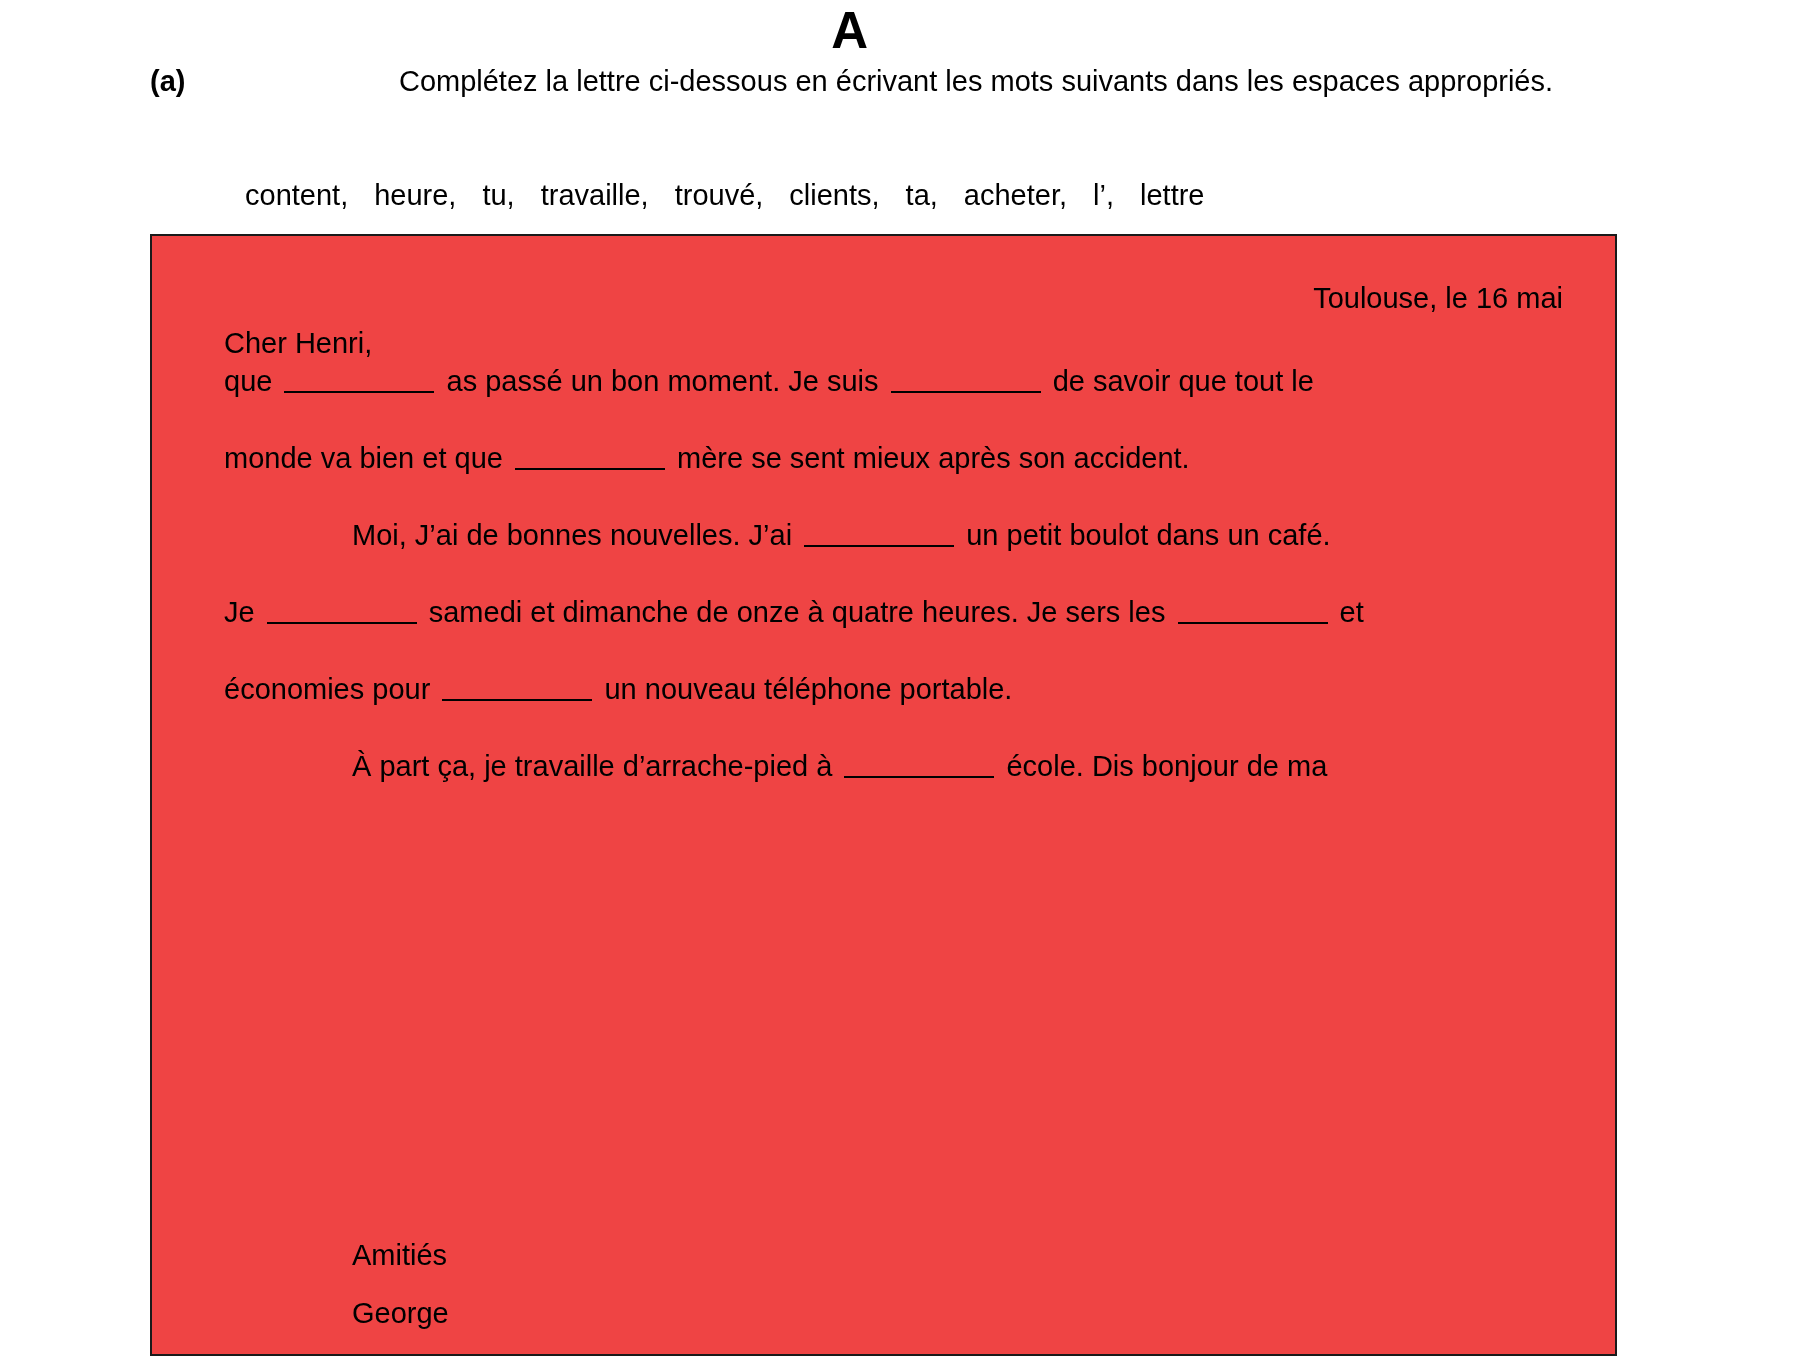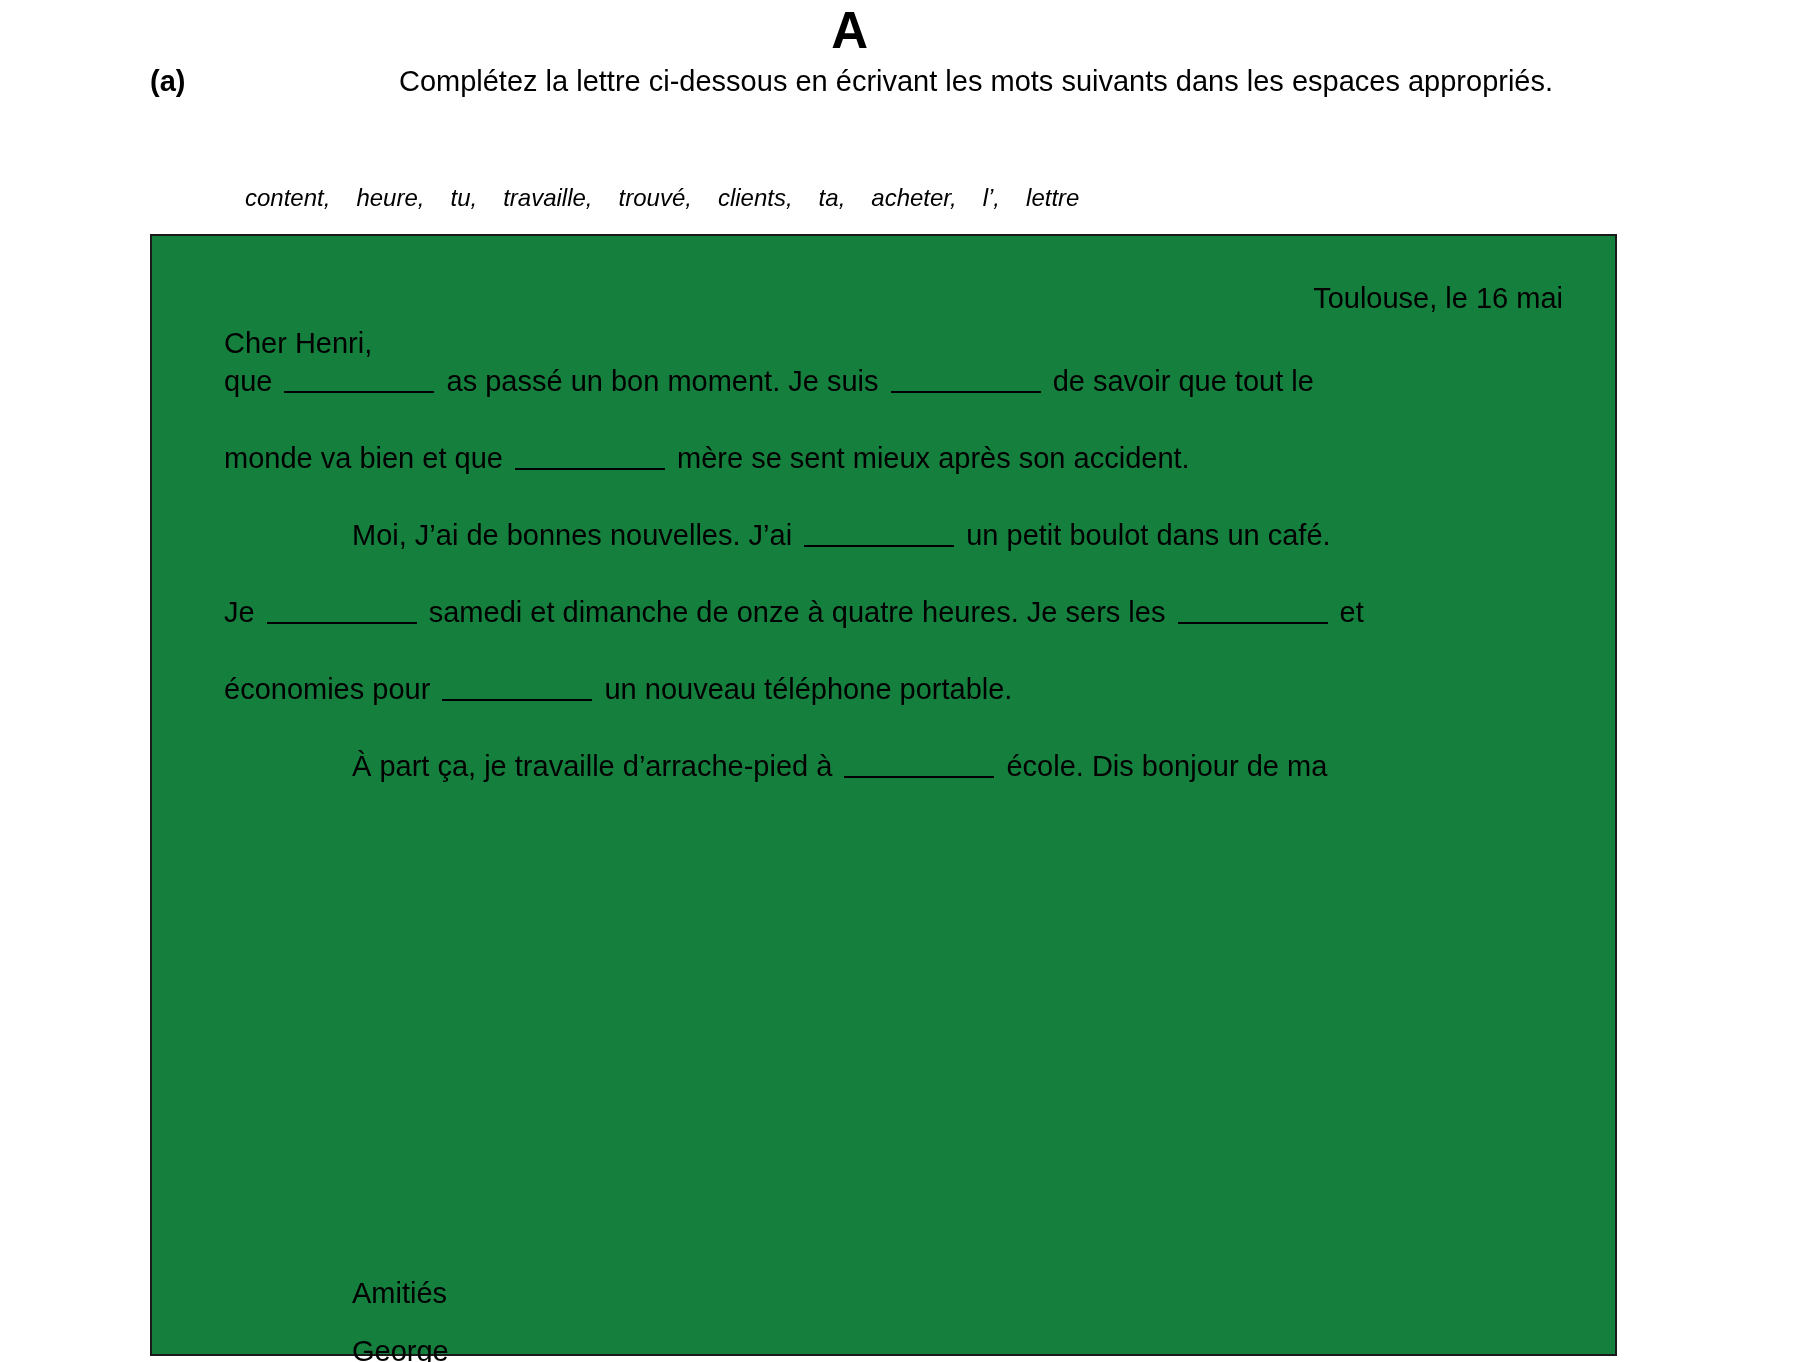--- a/index.html
+++ b/index.html
@@ -56,40 +56,39 @@
     line-height: 1.33;
     flex: 1 1 auto;
     text-align: center;
   }
   .instr-line-1 { display: block; white-space: nowrap; }
   .instr-line-2 { display: block; white-space: nowrap; }
 
   
   .word-list {
     position: absolute;
-    top: 181px;
+    top: 175px;
     left: 245px;
-    font-size: 24px;
-    font-style: italic;
+    font-size: 29px;
     line-height: 1.4;
     white-space: nowrap;
   }
   .word-list .w { display: inline-block; }
   .word-list .sep { display: inline-block; width: 26px; }
 
   
   .letter-box {
     position: absolute;
     top: 234px;
     left: 150px;
     width: 1467px;
     height: 1122px;
     border: 2px solid #1a1a1a;
     box-sizing: border-box;
-    background: #15803d;
+    background: #ef4444;
   }
   .letter-inner {
     position: relative;
     width: 100%;
     height: 100%;
   }
 
   .date-line {
     position: absolute;
     top: 43px;
@@ -130,21 +129,20 @@
     margin: 0 4px -2px 4px;
     vertical-align: baseline;
   }
   .sign-off {
     position: absolute;
     left: 72px;
     font-size: 29px;
     line-height: 1.35;
     white-space: nowrap;
     padding-left: 128px;
-    margin-top: 38px;
   }
   .sign-amities { top: 1000px; }
   .sign-name { top: 1058px; }
 </style>
 </head>
 <body>
 
 <div class="page">
 
   <div class="section-letter">A</div>

